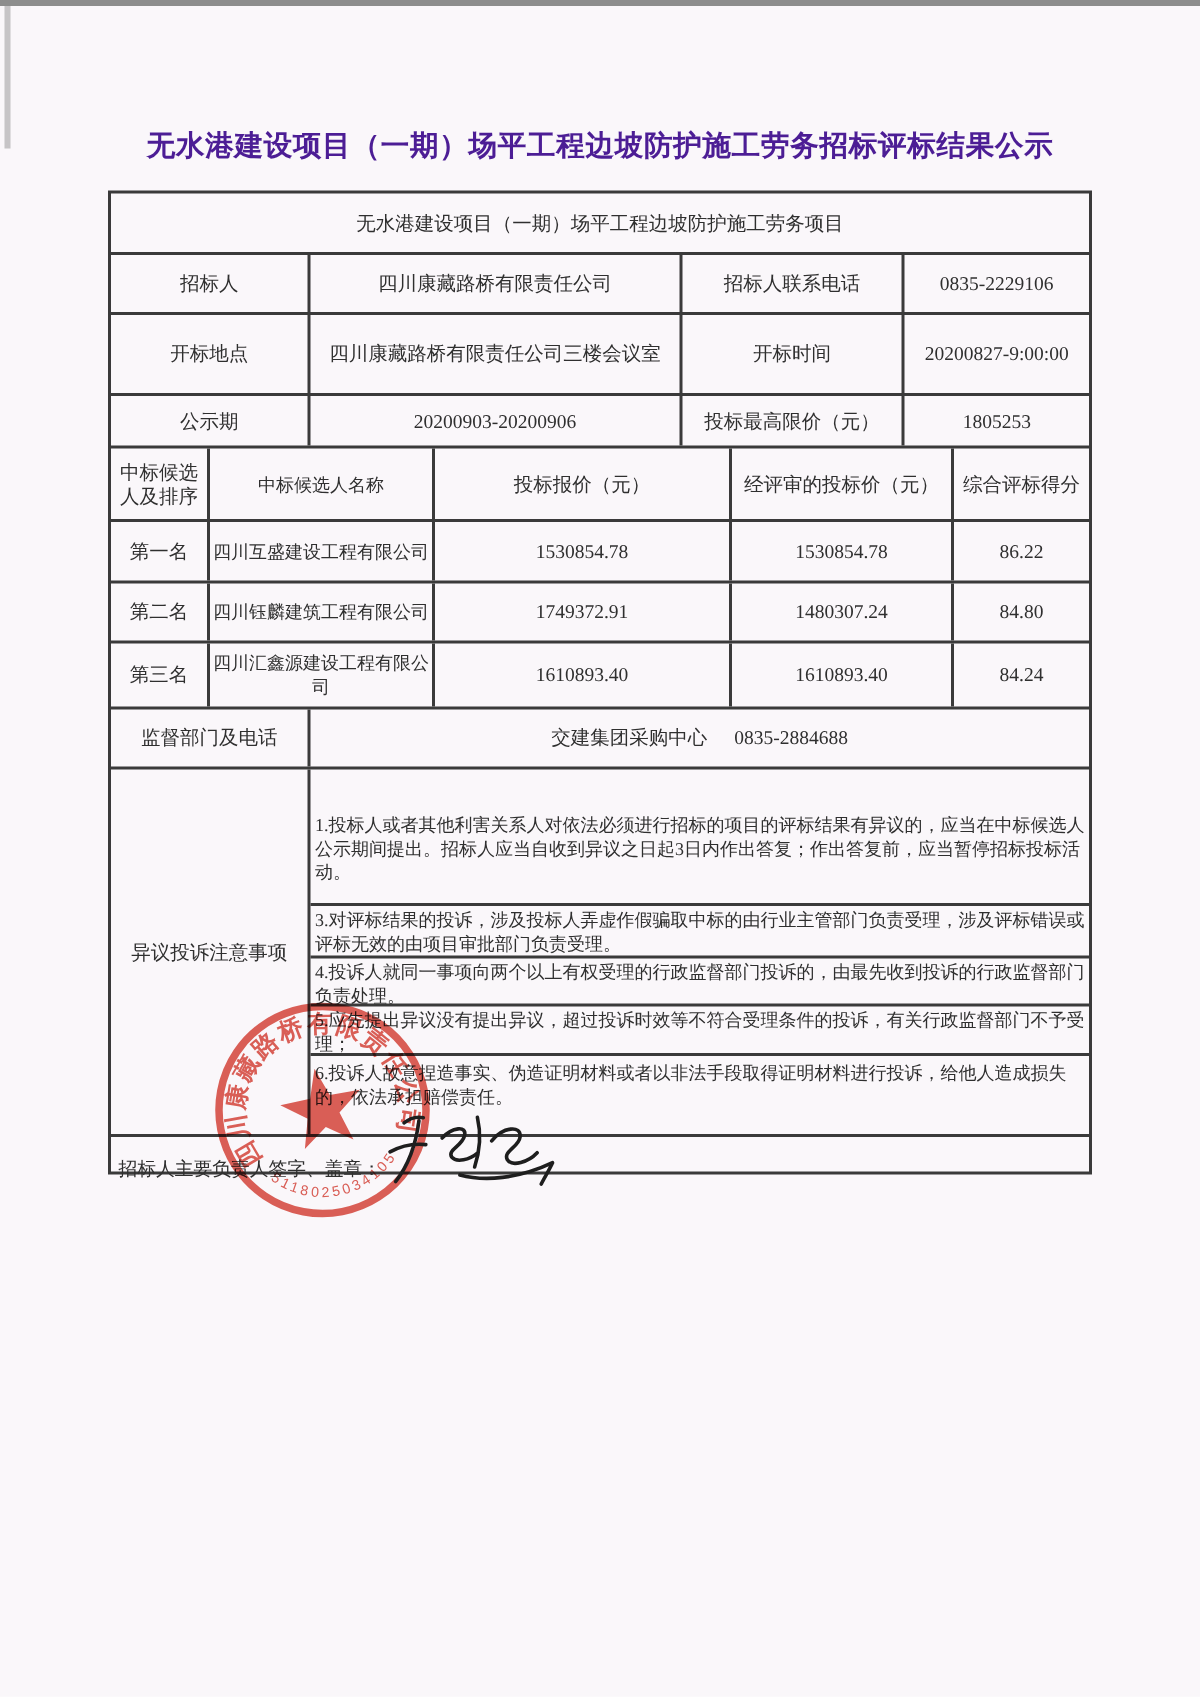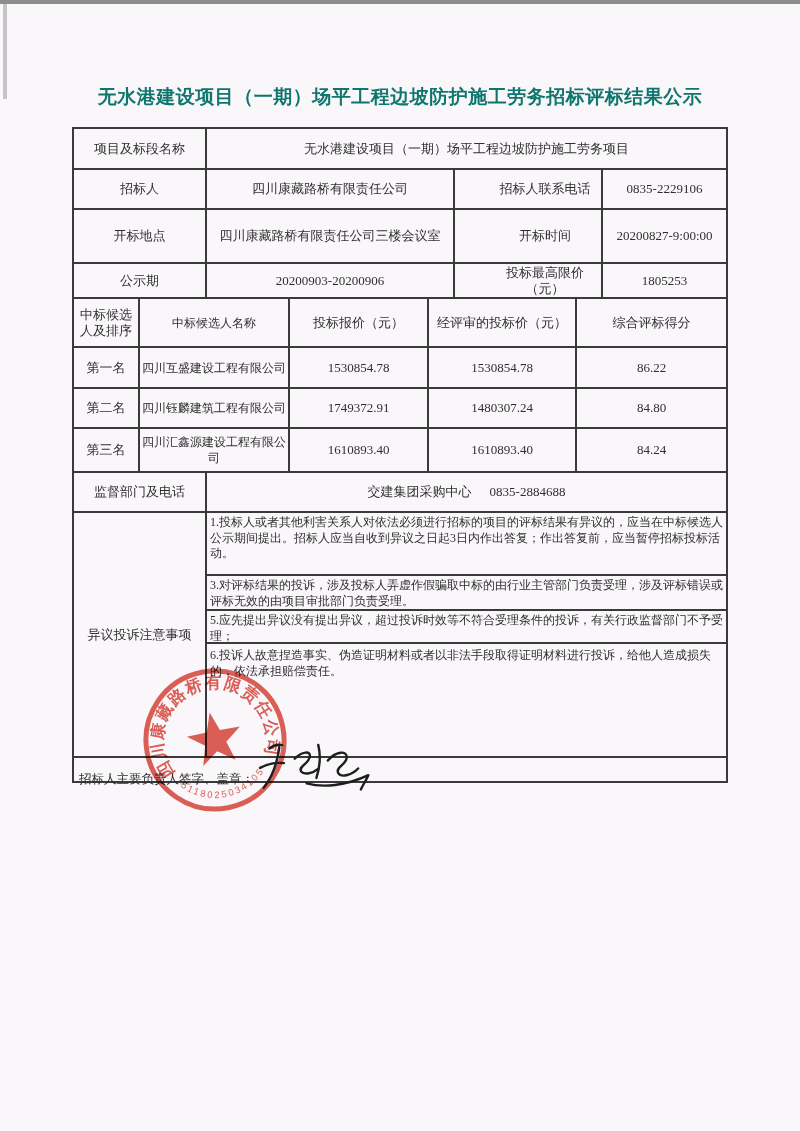--- a/index.html
+++ b/index.html
@@ -6,54 +6,54 @@
   body{
     width:800px;height:1131px;position:relative;overflow:hidden;
     background:#faf7fa;
     font-family:"Liberation Serif","DejaVu Serif",serif;
     color:#2f2f2f;
   }
   .scan-top-edge{position:absolute;left:0;top:0;width:800px;height:4px;background:#8d8d8d;}
   .scan-left-notch{position:absolute;left:3px;top:4px;width:4px;height:95px;background:#9a9a9a;opacity:.55;}
   .page-title{
     position:absolute;left:0;top:84px;width:800px;text-align:center;
-    font-size:19px;font-weight:bold;letter-spacing:.5px;margin:0;color:#0f766e;
+    font-size:19px;font-weight:bold;letter-spacing:.5px;margin:0;color:#4c1d95;
     font-family:"Liberation Sans","DejaVu Sans",sans-serif;
   }
   .bid-table{
     position:absolute;left:72px;top:127px;width:656px;height:656px;
     border:2px solid #3a3a3a;box-sizing:border-box;background:transparent;
   }
   .row{display:flex;box-sizing:border-box;border-bottom:2px solid #3a3a3a;}
   .row:last-child{border-bottom:none;}
   .cell{
     box-sizing:border-box;border-right:2px solid #3a3a3a;
     display:flex;align-items:center;justify-content:center;text-align:center;
     font-size:13px;padding:1px 2px;line-height:16px;
   }
   .cell.last{border-right:none;flex:1;}
   
   .w-label{width:133px;}
   .w-v1{width:248px;}
-  .w-l2{width:148px;padding-left:36px;}
+  .w-l2{width:148px;}
   .c-rank{width:66px;}
   .c-name{width:150px;font-size:12px;}
-  .c-bid{width:139px;}
+  .c-bid{width:198px;}
   .c-eval{width:148px;}
   
   .h-r1{height:41px;} .h-r2{height:40px;} .h-r3{height:54px;} .h-r4{height:35px;}
   .h-hd{height:49px;} .h-c1{height:41px;} .h-c2{height:40px;} .h-c3{height:44px;}
   .h-sup{height:40px;} .h-notice{height:245px;} .h-sign{height:43px;}
   .notice-content{display:flex;flex-direction:column;flex:1;}
   .notice-item{
     box-sizing:border-box;border-bottom:2px solid #3a3a3a;
     font-size:12px;line-height:15.5px;padding:2px 3px;text-align:left;
   }
   .notice-item.last{border-bottom:none;}
-  .ni-1{height:63px;} .ni-2{height:57px;padding-top:5px;} .ni-3{height:35px;}
+  .ni-1{height:63px;margin-top:28px;} .ni-2{height:57px;padding-top:5px;} .ni-3{height:35px;}
   .ni-4{height:32px;} .ni-5{height:33px;} .ni-6{height:40px;padding-top:4px;}
   .sign-row{align-items:center;display:flex;}
   .sign-label{font-size:12.5px;padding-left:5px;}
   .company-seal{
     position:absolute;left:115px;top:640px;width:200px;height:200px;
     transform:rotate(-11deg);opacity:.85;mix-blend-mode:multiply;pointer-events:none;
   }
   .signature-svg{
     position:absolute;left:250px;top:733px;width:130px;height:66px;
     transform:rotate(-2deg);pointer-events:none;
@@ -64,21 +64,20 @@
 <body>
 
 <div class="scan-top-edge"></div>
 <div class="scan-left-notch"></div>
 
 <h1 class="page-title">无水港建设项目（一期）场平工程边坡防护施工劳务招标评标结果公示</h1>
 
 <div class="bid-table">
 
   <div class="row h-r1">
-    <div class="cell w-label">项目及标段名称</div>
     <div class="cell last">无水港建设项目（一期）场平工程边坡防护施工劳务项目</div>
   </div>
 
   <div class="row h-r2">
     <div class="cell w-label">招标人</div>
     <div class="cell w-v1">四川康藏路桥有限责任公司</div>
     <div class="cell w-l2">招标人联系电话</div>
     <div class="cell last">0835-2229106</div>
   </div>
 
@@ -134,20 +133,21 @@
       <span>交建集团采购中心</span>
       <span>0835-2884688</span>
     </div>
   </div>
 
   <div class="row h-notice">
     <div class="cell w-label">异议投诉注意事项</div>
     <div class="notice-content">
       <div class="notice-item ni-1">1.投标人或者其他利害关系人对依法必须进行招标的项目的评标结果有异议的，应当在中标候选人公示期间提出。招标人应当自收到异议之日起3日内作出答复；作出答复前，应当暂停招标投标活动。</div>
       <div class="notice-item ni-3">3.对评标结果的投诉，涉及投标人弄虚作假骗取中标的由行业主管部门负责受理，涉及评标错误或评标无效的由项目审批部门负责受理。</div>
+      <div class="notice-item ni-4">4.投诉人就同一事项向两个以上有权受理的行政监督部门投诉的，由最先收到投诉的行政监督部门负责处理。</div>
       <div class="notice-item ni-5">5.应先提出异议没有提出异议，超过投诉时效等不符合受理条件的投诉，有关行政监督部门不予受理；</div>
       <div class="notice-item ni-6 last">6.投诉人故意捏造事实、伪造证明材料或者以非法手段取得证明材料进行投诉，给他人造成损失的，依法承担赔偿责任。</div>
     </div>
   </div>
 
   <div class="row h-sign sign-row">
     <div class="sign-label">招标人主要负责人签字、盖章：</div>
   </div>
 
 </div>

